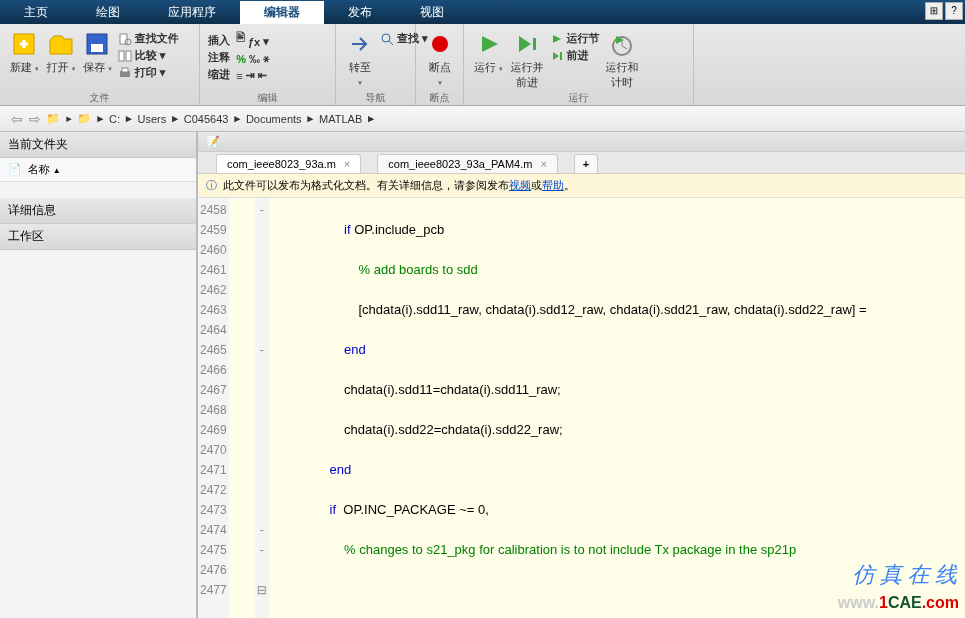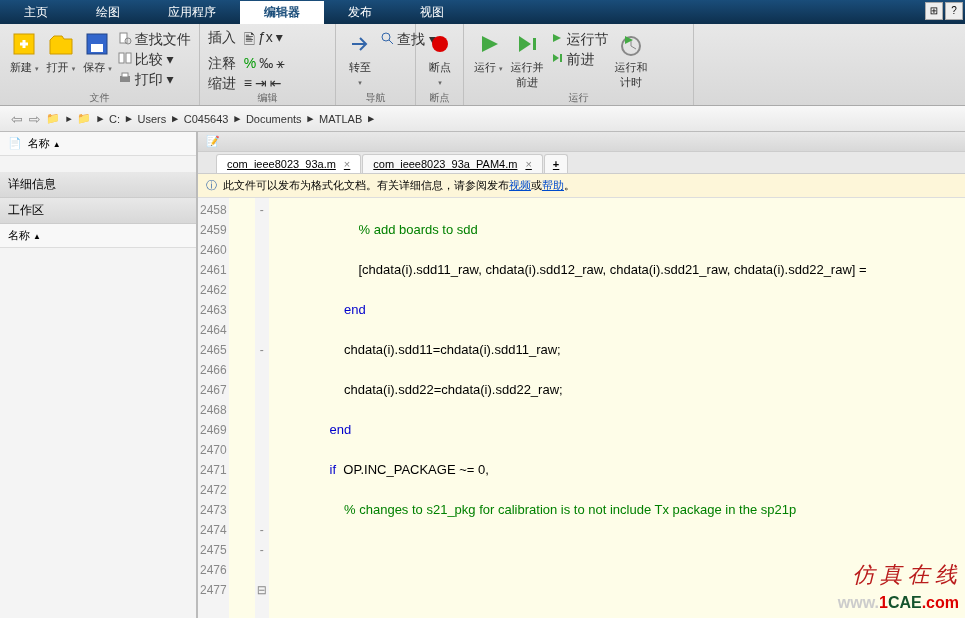--- a/index.html
+++ b/index.html
@@ -5,46 +5,46 @@
 * { margin:0; padding:0; box-sizing:border-box; font-family:"Microsoft YaHei",Arial,sans-serif; }
 body { width:965px; height:618px; overflow:hidden; background:#fff; position:relative; }
 .hdr { background:linear-gradient(#1a4d7a,#0d2f4d); height:24px; display:flex;align-items:flex-end; }
 .mtab { padding:3px 24px; font-size:12px; color:#fff; cursor:pointer; }
 .mtab.active { background:#fff; color:#1a4d7a; font-weight:bold; }
 .ribbon { background:linear-gradient(#e8e8e8,#d8d8d8); height:82px; display:flex; border-bottom:1px solid #aaa; }
 .grp { padding:4px 6px; border-right:1px solid #c0c0c0; position:relative; }
 .grp-lbl { position:absolute; bottom:0; left:0; right:0; text-align:center; font-size:10px; color:#666; }
 .bigbtn { display:inline-block; text-align:center; font-size:11px; color:#333; padding:2px 4px; cursor:pointer; vertical-align:top; }
 .bigbtn svg { display:block; margin:0 auto 2px; }
-.smbtn { display:flex; align-items:flex-start; font-size:14px; color:#333; padding:1px 2px; cursor:pointer; white-space:nowrap; }
+.smbtn { display:flex; align-items:flex-end; font-size:11px; color:#333; padding:1px 2px; cursor:pointer; white-space:nowrap;font-weight:bold; }
 .smbtn svg,.smbtn .ic { margin-right:3px; }
 .drop::after { content:" ▾"; font-size:7px; color:#666; }
 .addr { background:linear-gradient(#f8f8f8,#e8e8e8); height:26px; display:flex; align-items:center; padding:2px 8px; border-bottom:1px solid #bbb; font-size:11px; color:#333; }
 .addr span,.addr b { margin:0 3px; }
 .body { display:flex; height:486px; }
 .side { width:198px; border-right:2px solid #bbb; background:#f4f4f4; }
 .side .ttl { background:linear-gradient(#e8e8e8,#d8d8d8); padding:4px 8px; font-size:12px; border-bottom:1px solid #ccc; }
 .side .hdr2 { padding:4px 8px; font-size:11px; border-bottom:1px solid #ddd; background:#f8f8f8; }
 .ed { flex:1; display:flex; flex-direction:column; overflow:hidden; }
 .ed-ttl { background:linear-gradient(#e8e8e8,#d8d8d8); padding:3px 8px; font-size:11px; border-bottom:1px solid #ccc; display:flex; align-items:center; }
 .tabs { background:#e8e8e8; display:flex; border-bottom:1px solid #ccc; padding-top:2px; padding-left:18px; }
-.ftab { background:#f8f8f8; border:1px solid #ccc; border-bottom:none; padding:3px 10px; font-size:11px; margin-right:1px; cursor:pointer; border-radius:3px 3px 0 0; display:flex; align-items:center;text-decoration:underline; }
+.ftab { background:#f8f8f8; border:1px solid #ccc; border-bottom:none; padding:3px 10px; font-size:11px; margin-right:16px; cursor:pointer; border-radius:3px 3px 0 0; display:flex; align-items:center; }
 .ftab.active { background:#fff; }
 .ftab .x { margin-left:8px; color:#888; cursor:pointer; }
 .ftab.add { padding:3px 8px; font-weight:bold; }
 .info { background:#fdf6d9; padding:4px 8px; font-size:11px; border-bottom:1px solid #ddd; display:flex; align-items:center; }
 .info a { color:#004bcc; }
 .code { flex:1; display:flex; background:#fefde8; overflow:auto; font-family:"Courier New",monospace; font-size:13px;gap:26px; }
 .gutter { background:#f4f4f4; color:#888; text-align:right; padding:2px 2px; font-size:12px; user-select:none; }
 .fold { background:#f4f4f4; color:#888; padding:2px 2px; font-size:12px; width:14px; user-select:none; text-align:center; }
 .src { padding:2px 6px; white-space:pre; line-height:20px; }
 .kw { color:#0000cc; }
 .cm { color:#008000; }
 .gutter div,.fold div,.src > div { height:20px; line-height:20px; }
-.wm1 { position:absolute; right:8px; bottom:28px; font-family:"KaiTi","STKaiti",serif; font-size:22px; color:#b91c1c; font-style:italic; pointer-events:none; }
+.wm1 { position:absolute; right:8px; bottom:28px; font-family:"KaiTi","STKaiti",serif; font-size:22px; color:#3b82f6; font-style:italic; pointer-events:none; }
 .wm2 { position:absolute; right:6px; bottom:6px; font-size:16px; font-weight:bold; pointer-events:none; color:#ccc; }
 .wm2 .r{color:#d00}.wm2 .k{color:#14532d}
 .corner { position:absolute; top:0; right:0; display:flex; gap:2px; padding:2px; }
 .corner div { width:18px; height:18px; background:#eee; border:1px solid #aaa; font-size:10px; text-align:center; line-height:16px; cursor:pointer; }
 </style>
 </head>
 <body>
 
 <div class="hdr">
   <div class="mtab">主页</div>
@@ -208,25 +208,25 @@
     <span>C045643</span>
   <b>▸</b>
     <span>Documents</span>
   <b>▸</b>
     <span>MATLAB</span>
   <b>▸</b>
 </div>
 
 <div class="body">
   <div class="side">
+    <div class="ttl">当前文件夹</div>
     <div class="hdr2"><span style="margin-right:6px">📄</span><span>名称</span> <span style="font-size:8px">▲</span></div>
     <div style="height:16px"></div>
     <div class="ttl">详细信息</div>
     <div class="ttl">工作区</div>
-    <div class="hdr2"><span>名称</span> <span style="font-size:8px">▲</span></div>
   </div>
 
   <div class="ed">
     <div class="ed-ttl">
       <span style="margin-right:4px">📝</span>
     </div>
     <div class="tabs">
       <div class="ftab active">
         <span>com_ieee8023_93a.m</span>
           <span class="x">×</span>
@@ -284,20 +284,21 @@
           <div></div>
           <div></div>
           <div></div>
           <div></div>
           <div>-</div>
           <div>-</div>
           <div></div>
           <div>⊟</div>
         </div>
       <div class="src">
+<div>            <span class="kw">if</span> OP.include_pcb</div>
 <div>                <span class="cm">% add boards to sdd</span></div>
 <div>                [chdata(i).sdd11_raw, chdata(i).sdd12_raw, chdata(i).sdd21_raw, chdata(i).sdd22_raw] =</div>
 <div>            <span class="kw">end</span></div>
 <div>            chdata(i).sdd11=chdata(i).sdd11_raw;</div>
 <div>            chdata(i).sdd22=chdata(i).sdd22_raw;</div>
 <div>        <span class="kw">end</span></div>
 <div>        <span class="kw">if</span>  OP.INC_PACKAGE ~= 0,</div>
 <div>            <span class="cm">% changes to s21_pkg for calibration is to not include Tx package in the sp21p</span></div>
 
 

